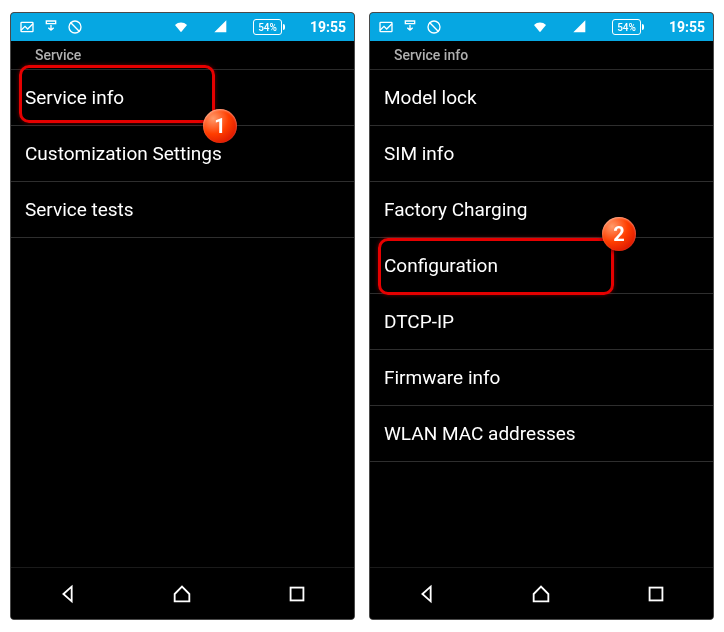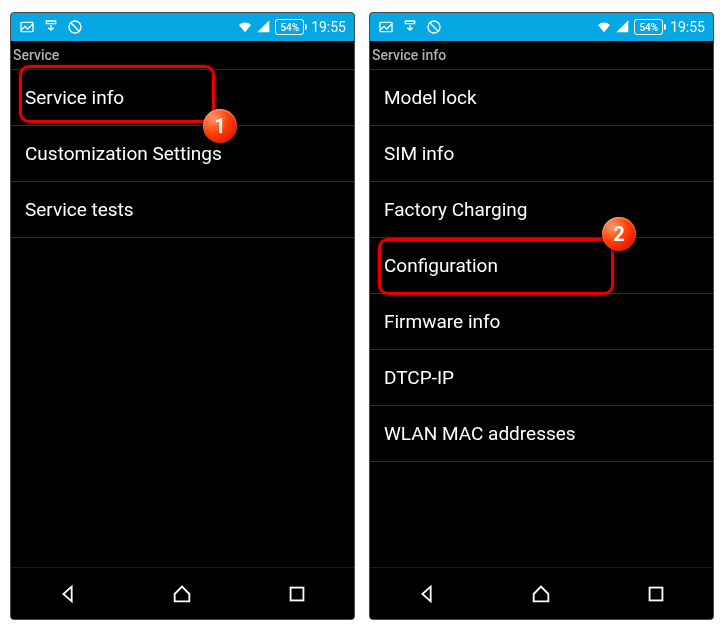--- a/index.html
+++ b/index.html
@@ -22,40 +22,40 @@
   }
   .statusbar {
     height:28px;
     background:#06a7e2;
     display:flex; align-items:center;
     color:#fff; font-size:13px;
     padding:0 8px;
   }
   .sb-left { display:flex; gap:8px; align-items:center; }
   .sb-spacer { flex:1; }
-  .sb-right { display:flex; gap:3px; align-items:center; }
+  .sb-right { display:flex; gap:24px; align-items:center; }
   .sb-icon { width:16px; height:16px; display:inline-flex; align-items:center; justify-content:center; }
   .sb-icon svg { width:16px; height:16px; fill:#fff; }
   .battery-box {
     border:1.5px solid #fff; border-radius:3px;
     padding:0 4px; height:16px;
     display:flex; align-items:center;
     font-size:10px; font-weight:500;
     position:relative;
   }
   .battery-box::after{
     content:""; position:absolute; right:-4px; top:50%;
     transform:translateY(-50%);
     width:2px; height:6px; background:#fff; border-radius:0 2px 2px 0;
   }
-  .clock { font-size:14px; font-weight:400; margin-left:4px;}
+  .clock { font-size:14px; font-weight:700; margin-left:4px;}
   .header {
     background:#000; color:#b0b0b0;
     font-size:14px; font-weight:500;
-    padding:6px 10px 6px 2px;
+    padding:6px 10px 6px 24px;
     border-bottom:1px solid #2a2a2a;
   }
   .list { flex:1; background:#000; overflow:hidden;}
   .item {
     color:#fff;
     font-size:19px;
     padding:16px 14px;
     border-bottom:1px solid #2e2e2e;
     position:relative;
   }
@@ -193,22 +193,22 @@
         </span>
       <span class="clock">19:55</span>
     </div>
   </div>
   <div class="header">Service info</div>
   <div class="list">
     <div class="item"><span>Model lock</span></div>
     <div class="item"><span>SIM info</span></div>
     <div class="item"><span>Factory Charging</span></div>
     <div class="item"><span>Configuration</span></div>
+    <div class="item"><span>DTCP-IP</span></div>
     <div class="item"><span>Firmware info</span></div>
-    <div class="item"><span>DTCP-IP</span></div>
     <div class="item"><span>WLAN MAC addresses</span></div>
   </div>
   <div class="navbar">
     <div class="nav-btn">
         <svg viewBox="0 0 24 24">
           <path d="M16 4L7 12l9 8z" fill="none" stroke="#fff"></path>
         </svg>
       </div>
     <div class="nav-btn">
         <svg viewBox="0 0 24 24">

